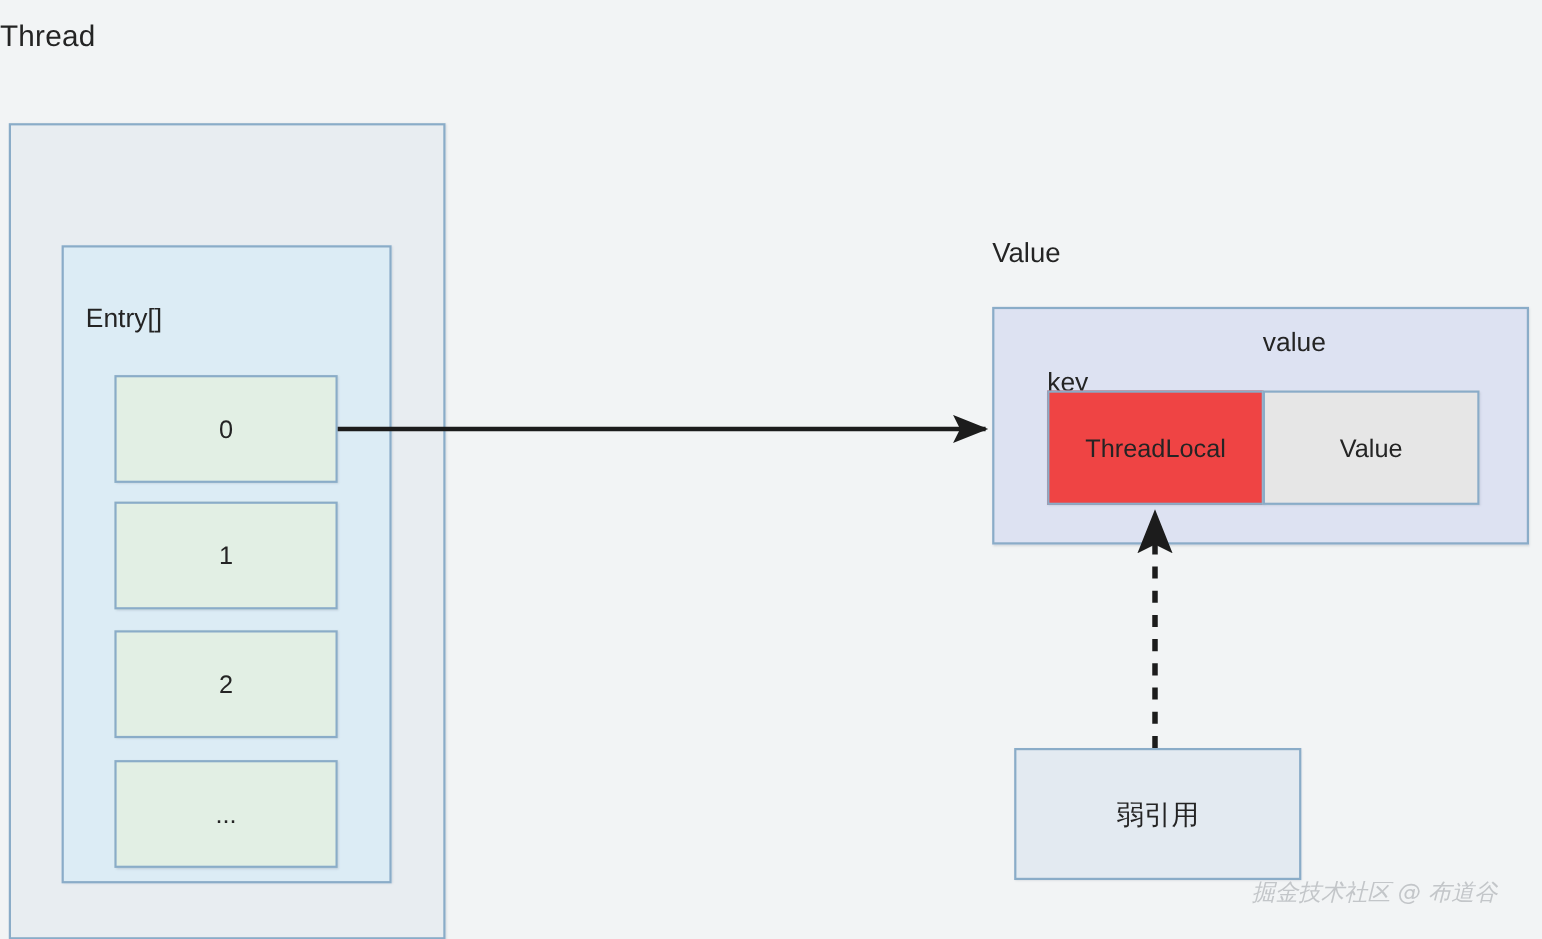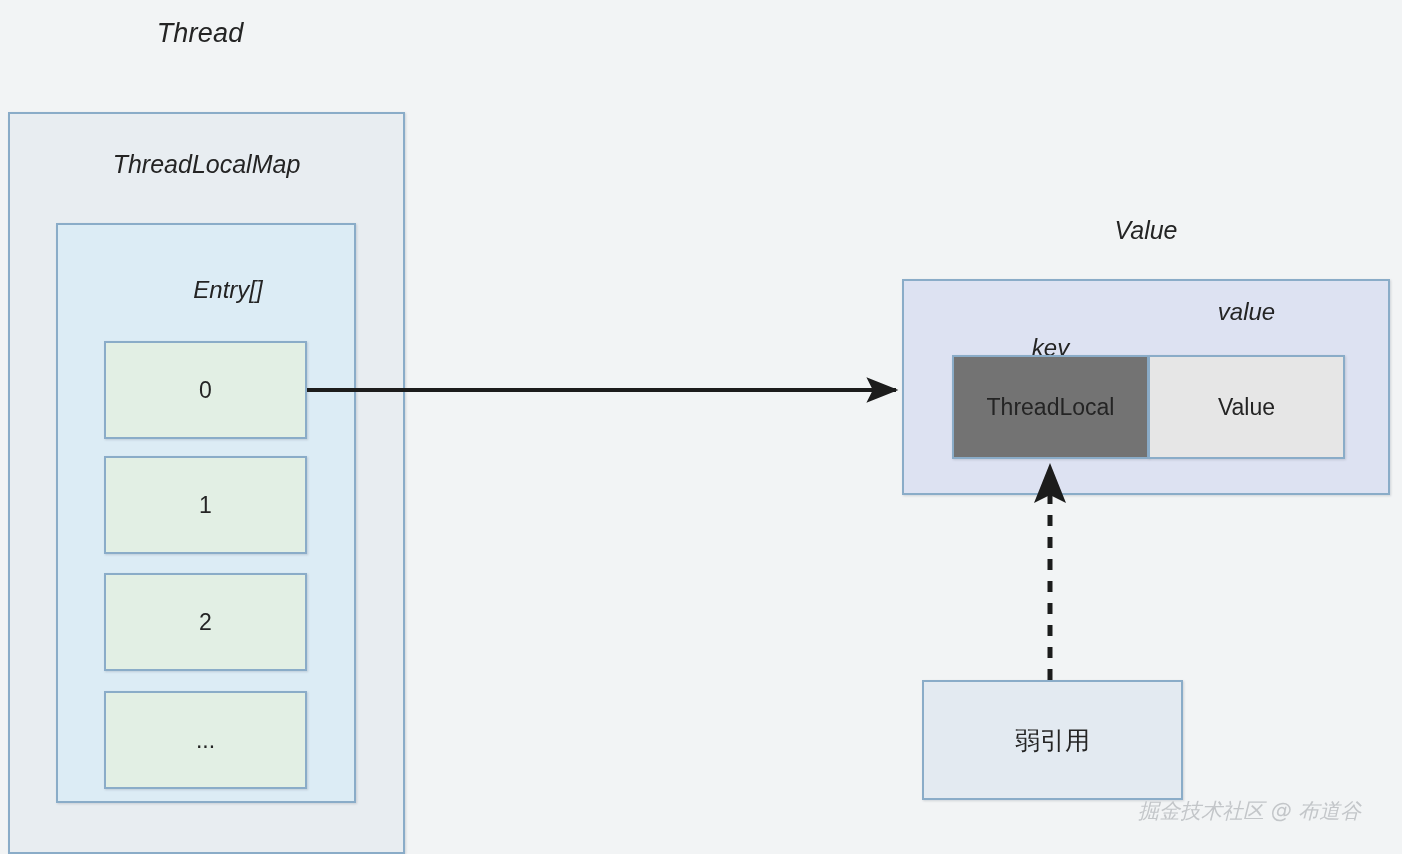--- a/index.html
+++ b/index.html
@@ -23,22 +23,21 @@
   .box {
     position: absolute;
     box-sizing: border-box;
     border: 2px solid #8aacc8;
     box-shadow: 1px 1px 2px rgba(120,130,145,0.28);
   }
   .label {
     position: absolute;
     color: #242424;
     white-space: nowrap;
-    text-align: center;
-    font-style: italic;
+    text-align: left;
   }
 
   
   #thread-title {
     left: 0px;
     top: 18px;
     width: 400px;
     font-size: 27px;
     letter-spacing: .2px;
   }
@@ -116,21 +115,21 @@
     left: 1148px;
     top: 298px;
     width: 197px;
     font-size: 24px;
   }
   #threadlocal-cell {
     left: 952px;
     top: 355px;
     width: 197px;
     height: 104px;
-    background: #737373;
+    background: #ef4444;
     display: flex;
     align-items: center;
     justify-content: center;
     font-size: 23px;
     color: #242424;
   }
   #value-cell {
     left: 1148px;
     top: 355px;
     width: 197px;
@@ -181,21 +180,20 @@
   }
 </style>
 </head>
 <body>
 
 <div id="canvas">
 
   <div class="label" id="thread-title">Thread</div>
 
   <div class="box" id="threadlocalmap-box"></div>
-  <div class="label" id="threadlocalmap-title">ThreadLocalMap</div>
 
   <div class="box" id="entryarray-box"></div>
   <div class="label" id="entryarray-title">Entry[]</div>
 
   <div class="slot" id="slot-0" style="top:341px;">0</div>
   <div class="slot" id="slot-1" style="top:456px;">1</div>
   <div class="slot" id="slot-2" style="top:573px;">2</div>
   <div class="slot" id="slot-3" style="top:691px;">...</div>
 
   <div class="label" id="entry-title">Value</div>

